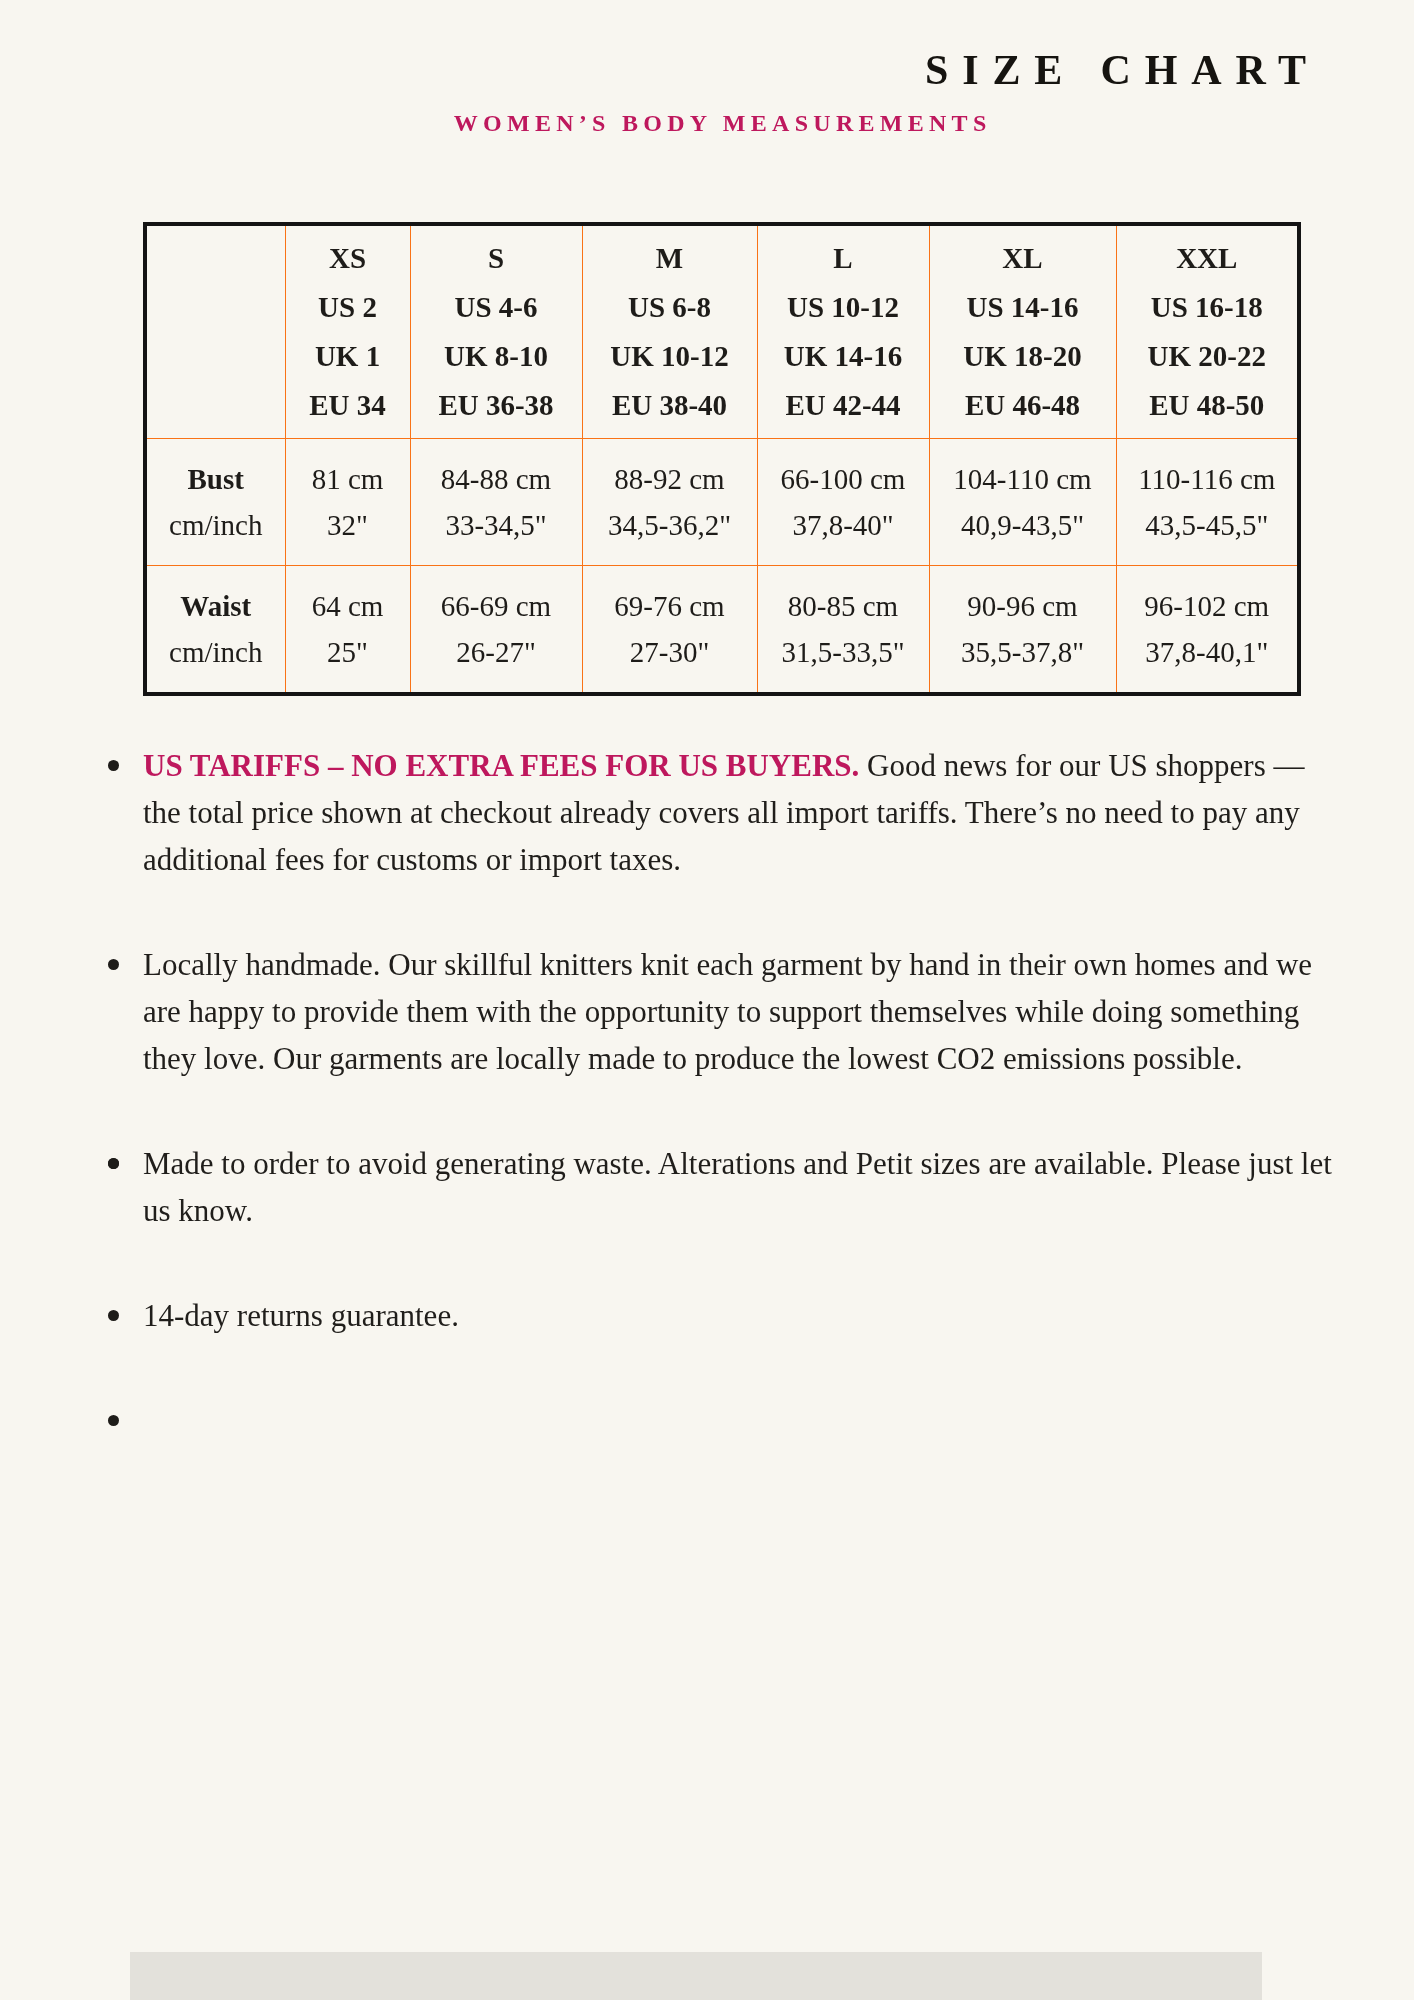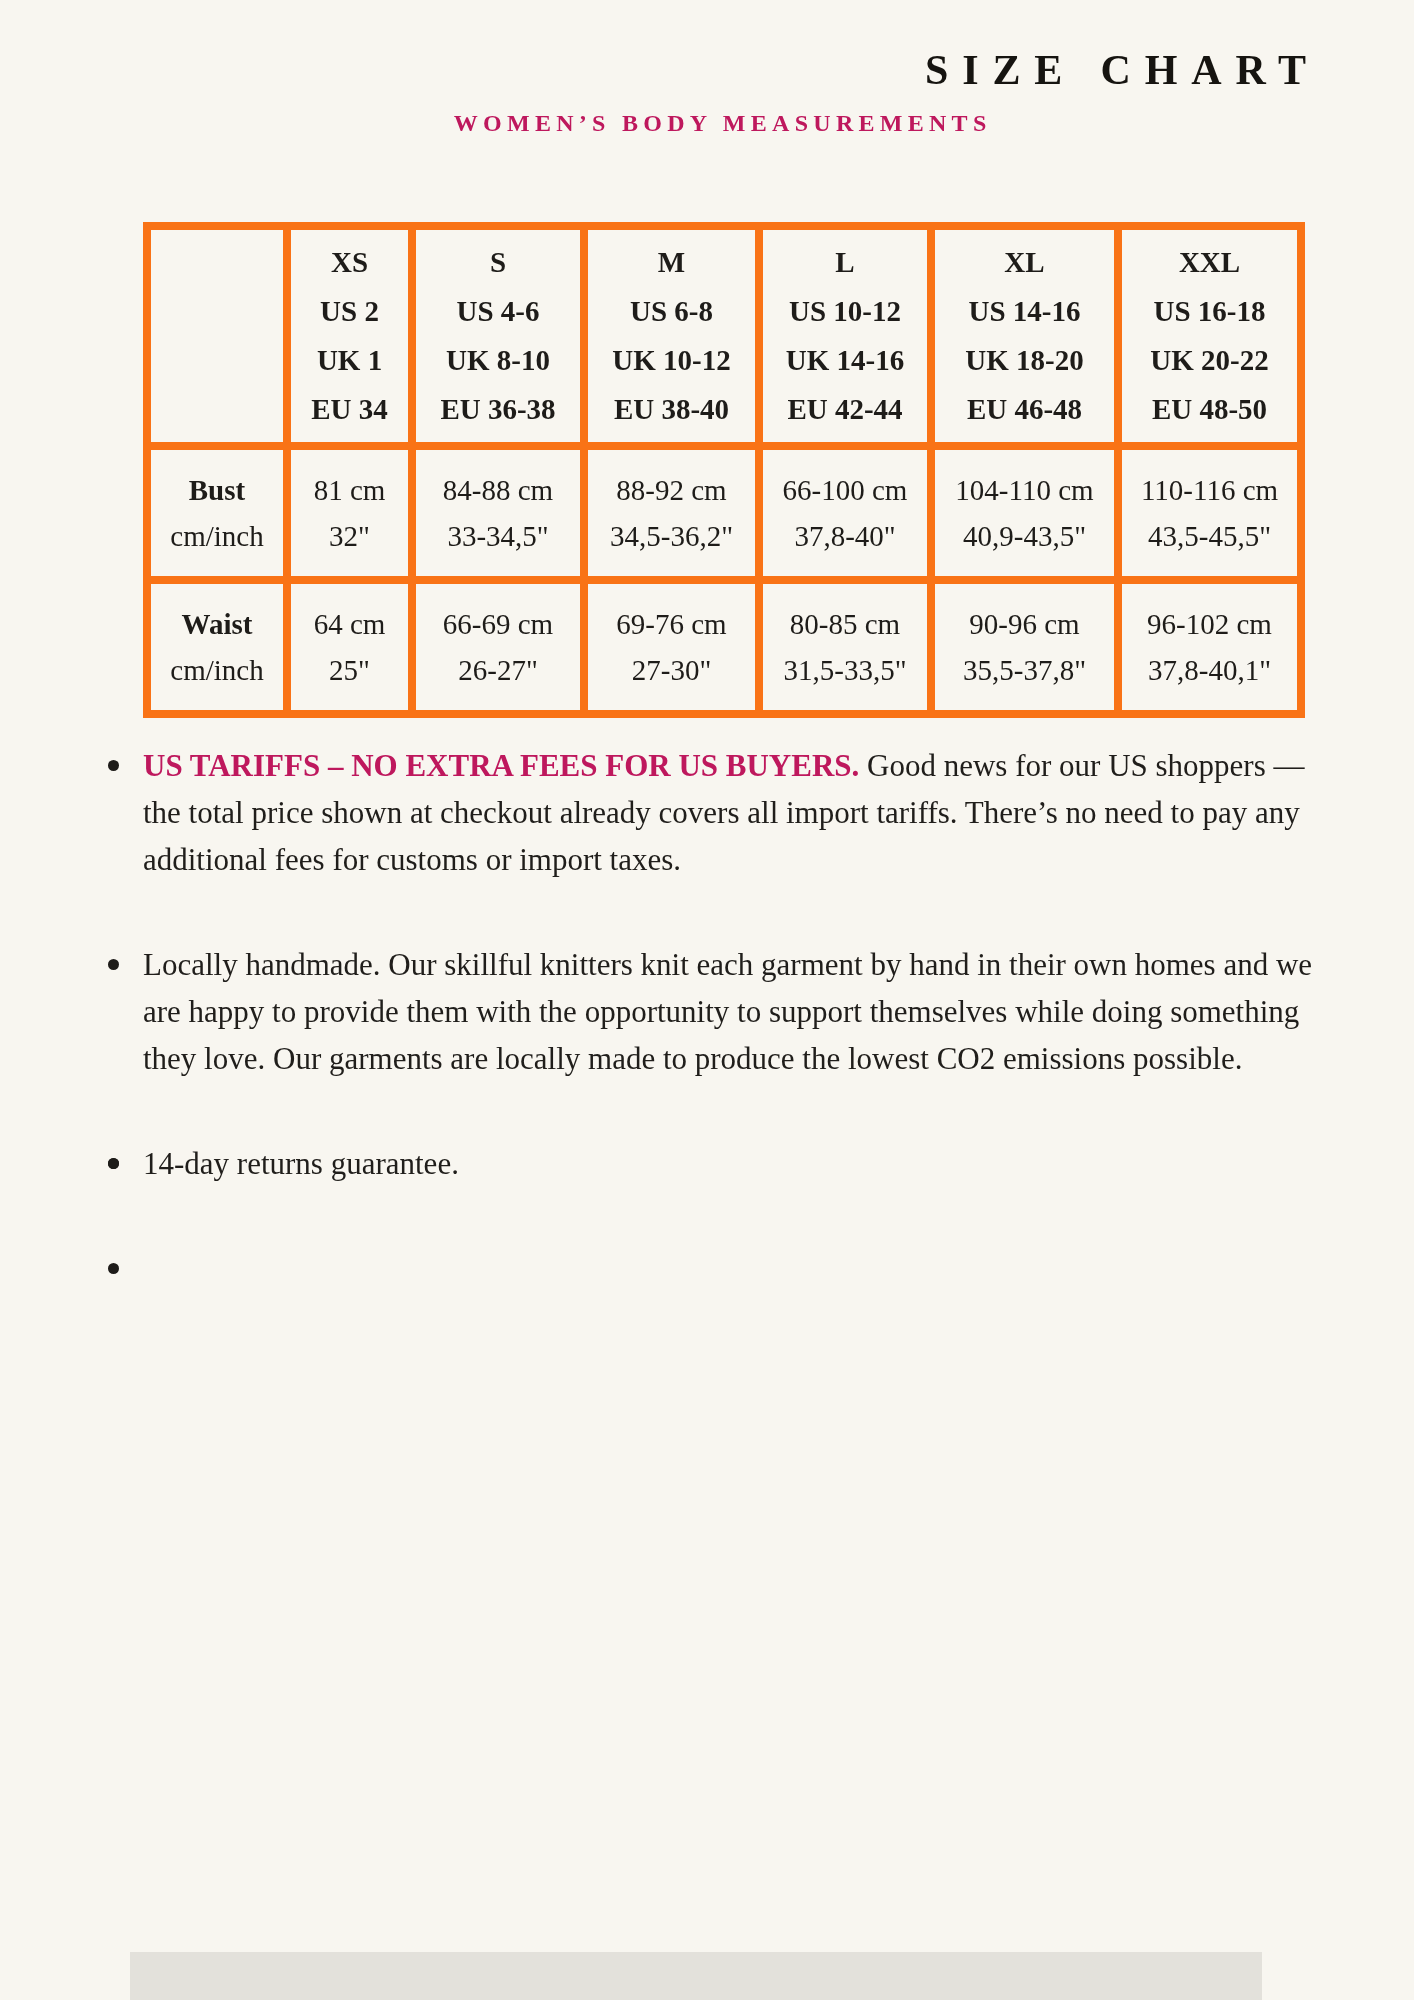--- a/index.html
+++ b/index.html
@@ -42,21 +42,21 @@
     position: absolute;
     top: 222px;
     left: 143px;
     width: 1154px;
     border-collapse: collapse;
     table-layout: fixed;
     border: 4px solid #141414;
     background: #F8F6F0;
   }
   table.size-table td {
-    border: 8px solid #f97316;
+    border: 1px solid #f97316;
     text-align: center;
     vertical-align: middle;
     padding: 0;
     font-size: 29px;
   }
   tr.header-row td { height: 212px; }
   tr.data-row td { height: 126px; }
   .hdr-line { line-height: 49px; font-weight: 700; }
   .cell-line { line-height: 46px; font-weight: 400; }
   .row-label-name { line-height: 46px; font-weight: 700; }
@@ -223,20 +223,24 @@
   </li>
   <li>
     <span class="dot"></span>
     <span>Locally handmade. Our skillful knitters knit each garment by hand in their own homes and we are happy to provide them with the opportunity to support themselves while doing something they love. Our garments are locally made to produce the lowest CO2 emissions possible.</span>
   </li>
   <li>
     <span class="dot"></span>
   </li>
   <li>
     <span class="dot"></span>
+    <span>Made to order to avoid generating waste. Alterations and Petit sizes are available. Please just let us know.</span>
+  </li>
+  <li>
+    <span class="dot"></span>
     <span>14-day returns guarantee.</span>
   </li>
   <li>
     <span class="dot"></span>
   </li>
 </ul>
 
 <div class="footer-bar"></div>
 
 </body></html>

